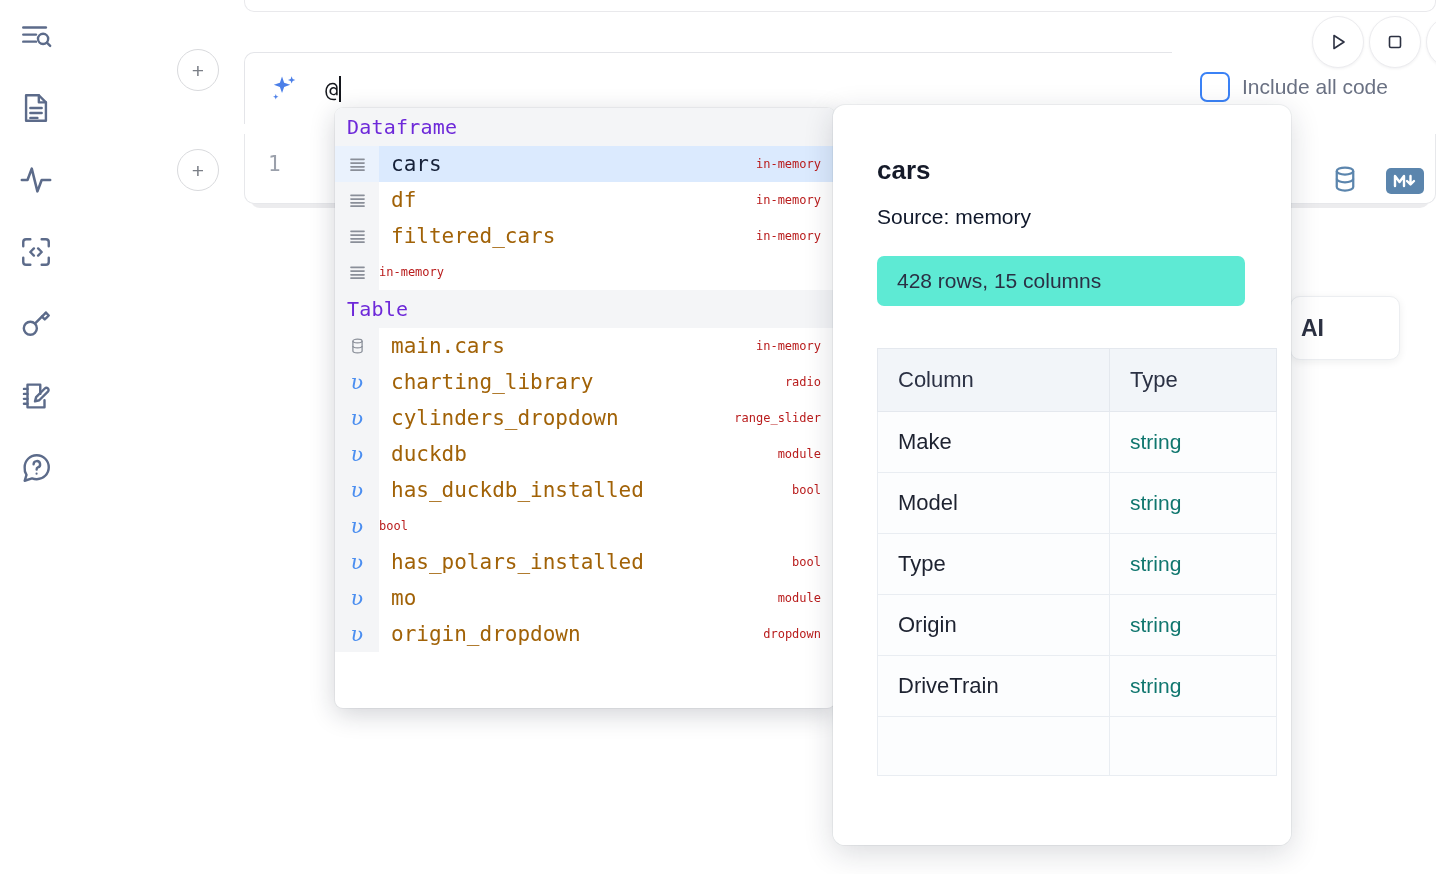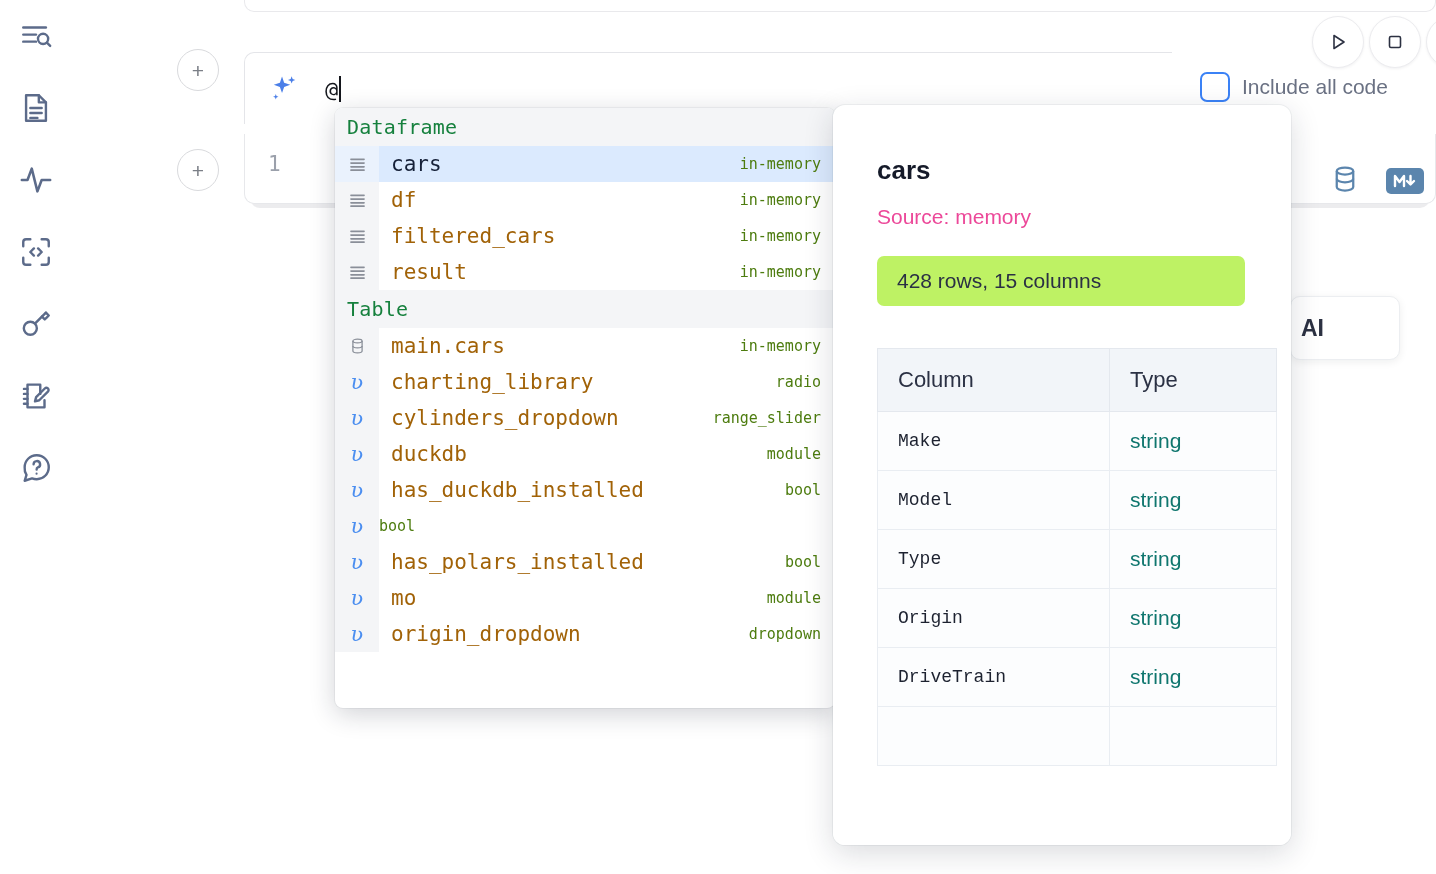--- a/index.html
+++ b/index.html
@@ -116,75 +116,75 @@
   
   .ac {
     position: absolute; left: 335px; top: 108px; width: 500px; height: 600px;
     background: #ffffff; border-radius: 8px;
     box-shadow: 0 6px 26px rgba(25,32,52,.20), 0 0 0 1px rgba(25,32,52,.05);
     overflow: hidden;
     font-family: "DejaVu Sans Mono", monospace;
   }
   .ac-group {
     height: 38px; background: #f4f5f7; display: flex; align-items: center;
-    padding-left: 12px; font-size: 20px; color: #15803d; letter-spacing: .2px;
+    padding-left: 12px; font-size: 20px; color: #6d28d9; letter-spacing: .2px;
   }
   .ac-row {
     height: 36px; display: flex; align-items: center;
     background: #ffffff; cursor: pointer; position: relative;
   }
   .ac-row.sel { background: #dbeafe; }
   .ac-gutter {
     width: 44px; height: 36px; flex: none; background: #f4f5f7;
     display: flex; align-items: center; justify-content: center;
   }
   .ac-row.sel .ac-gutter { background: #eaf2fd; }
   .ac-name {
     flex: 1; padding-left: 12px; font-size: 21px; color: #a16207; white-space: nowrap;
   }
   .ac-row.sel .ac-name { color: #152038; }
   .ac-type {
-    padding-right: 14px; font-size: 15px; color: #4d7c0f; white-space: nowrap;
+    padding-right: 14px; font-size: 12px; color: #b91c1c; white-space: nowrap;
   }
   .ac-icon-lines { width: 17px; height: 15px; display: block; }
   .ac-var { color: #4b8ef0; font-size: 21px; font-style: italic; font-family: "DejaVu Serif", serif; }
 
   
   .pv {
     position: absolute; left: 833px; top: 105px; width: 458px; height: 740px;
     background: #ffffff; border-radius: 12px;
     box-shadow: 0 8px 30px rgba(25,32,52,.16), 0 0 0 1px rgba(25,32,52,.05);
     overflow: hidden;
   }
   .pv-title {
     position: absolute; left: 44px; top: 50px;
     font-size: 26px; font-weight: 700; color: #151a29;
   }
   .pv-source {
     position: absolute; left: 44px; top: 100px;
-    font-size: 21px; color: #ec4899;
+    font-size: 21px; color: #0f172a;
   }
   .pv-stats {
     position: absolute; left: 44px; top: 151px; width: 368px; height: 50px;
-    background: #bef264; border-radius: 7px; display: flex; align-items: center;
+    background: #5eead4; border-radius: 7px; display: flex; align-items: center;
     padding-left: 20px; font-size: 21px; color: #2a3044;
   }
   .pv-table {
     position: absolute; left: 44px; top: 243px; width: 400px;
     border-collapse: collapse; table-layout: fixed;
   }
   .pv-table th {
     background: #f2f5f9; border: 1px solid #e4e8ee; text-align: left;
     padding: 18px 0 18px 20px; font-size: 22px; font-weight: 400; color: #2b3144;
   }
   .pv-table td {
     border: 1px solid #e9edf2; padding: 17px 0 17px 20px;
     font-size: 21px; color: #1d2230; background: #fcfdfe;
   }
-  .pv-table td.colname { font-family: Liberation Mono, monospace; font-size: 18px; }
+  .pv-table td.colname { font-family: Liberation Sans, sans-serif; font-size: 22px; }
   .pv-table td.typecell { color: #0f766e; }
   .pv-table th:first-child, .pv-table td:first-child { width: 232px; }
   .pv-fade {
     position: absolute; left: 0; bottom: 0; width: 458px; height: 46px;
     background: #ffffff;
   }
 </style>
 </head>
 <body>
 
@@ -356,21 +356,20 @@
       </div>
       <div class="ac-row">
         <span class="ac-gutter">
           <svg class="ac-icon-lines" viewBox="0 0 18 16" fill="none" stroke="#8a8f99" stroke-width="1.7" stroke-linecap="round">
             <line x1="2" y1="2.5" x2="16" y2="2.5"></line>
             <line x1="2" y1="6.5" x2="16" y2="6.5"></line>
             <line x1="2" y1="10.5" x2="16" y2="10.5"></line>
             <line x1="2" y1="14" x2="16" y2="14"></line>
           </svg>
         </span>
-        <span class="ac-name">result</span>
         <span class="ac-type">in-memory</span>
       </div>
       <div class="ac-group">Table</div>
       <div class="ac-row">
         <span class="ac-gutter">
           <svg width="17" height="18" viewBox="0 0 24 24" fill="none" stroke="#8a8f99" stroke-width="1.8">
             <ellipse cx="12" cy="5" rx="6.5" ry="2.6"></ellipse>
             <path d="M5.5 5v14c0 1.45 2.9 2.6 6.5 2.6s6.5-1.15 6.5-2.6V5"></path>
             <path d="M5.5 12c0 1.45 2.9 2.6 6.5 2.6s6.5-1.15 6.5-2.6"></path>
           </svg>

